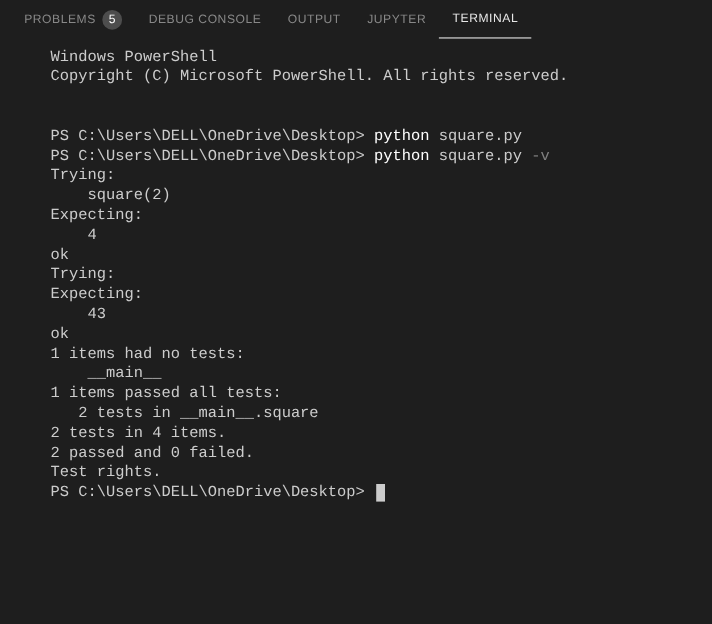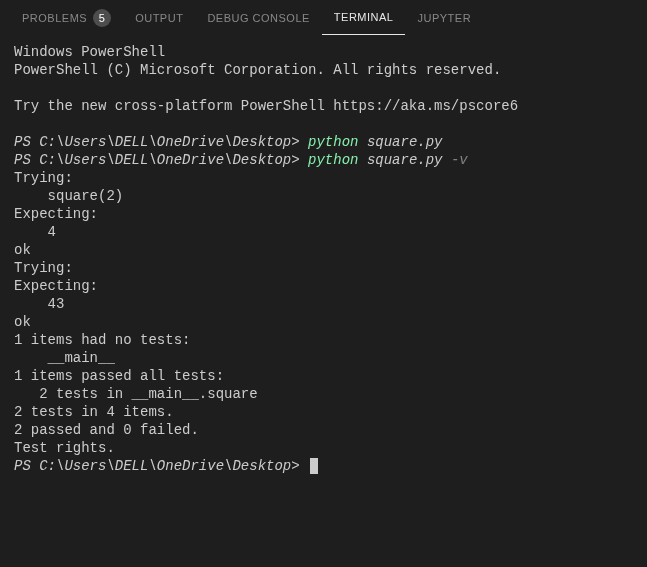--- a/index.html
+++ b/index.html
@@ -54,70 +54,69 @@
     }
     .terminal-body {
       padding: 8px 14px;
       line-height: 18px;
       font-size: 14px;
       color: #cccccc;
     }
     .terminal-body pre {
       font-family: Consolas, "Courier New", monospace;
       white-space: pre;
+      margin-left: 32px;
     }
     .blank-line {
       height: 18px;
     }
     .ps-yellow {
-      color: #86efac;
+      color: #ffffff;
     }
     .ps-gray {
       color: #808080;
     }
     .cursor-block {
       display: inline-block;
       width: 8px;
       height: 16px;
       background: #cccccc;
       vertical-align: text-bottom;
       margin-left: 2px;
     }
     .cmd-line span {
       white-space: pre;
-      font-style: italic;
     }
   </style>
 </head>
 <body>
 
 <div class="tabs">
   <div class="tab">
     <span>PROBLEMS</span>
     <span class="tab-badge">5</span>
   </div>
   <div class="tab">
+    <span>DEBUG CONSOLE</span>
+  </div>
+  <div class="tab">
     <span>OUTPUT</span>
   </div>
   <div class="tab">
-    <span>DEBUG CONSOLE</span>
+    <span>JUPYTER</span>
   </div>
   <div class="tab active">
     <span>TERMINAL</span>
-  </div>
-  <div class="tab">
-    <span>JUPYTER</span>
   </div>
 </div>
 
 <div class="terminal-body">
   <pre>Windows PowerShell</pre>
-  <pre>PowerShell (C) Microsoft Corporation. All rights reserved.</pre>
+  <pre>Copyright (C) Microsoft PowerShell. All rights reserved.</pre>
   <div class="blank-line"></div>
-  <pre>Try the new cross-platform PowerShell https://aka.ms/pscore6</pre>
   <div class="blank-line"></div>
   <pre class="cmd-line"><span>PS C:\Users\DELL\OneDrive\Desktop&gt; </span><span class="ps-yellow">python</span><span> square.py</span></pre>
   <pre class="cmd-line"><span>PS C:\Users\DELL\OneDrive\Desktop&gt; </span><span class="ps-yellow">python</span><span> square.py</span><span class="ps-gray"> -v</span></pre>
   <pre>Trying:</pre>
   <pre>    square(2)</pre>
   <pre>Expecting:</pre>
   <pre>    4</pre>
   <pre>ok</pre>
   <pre>Trying:</pre>
   <pre>Expecting:</pre>

